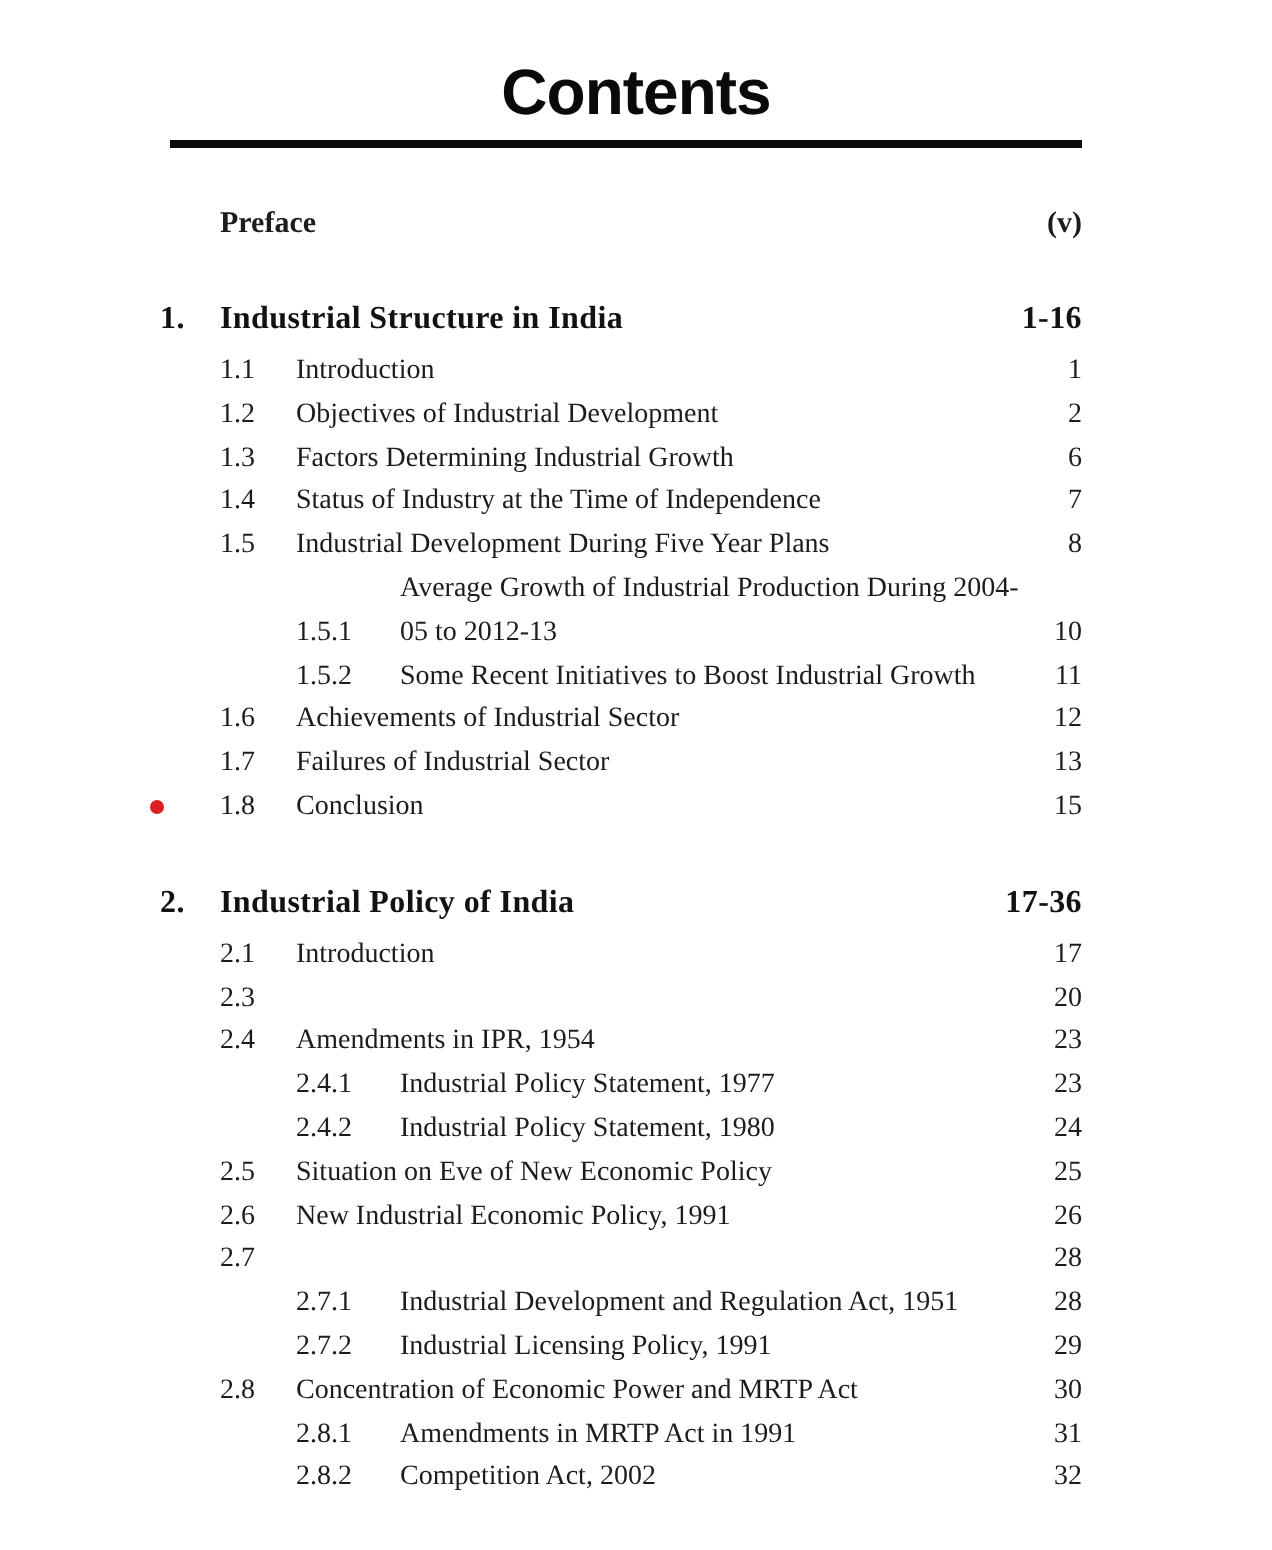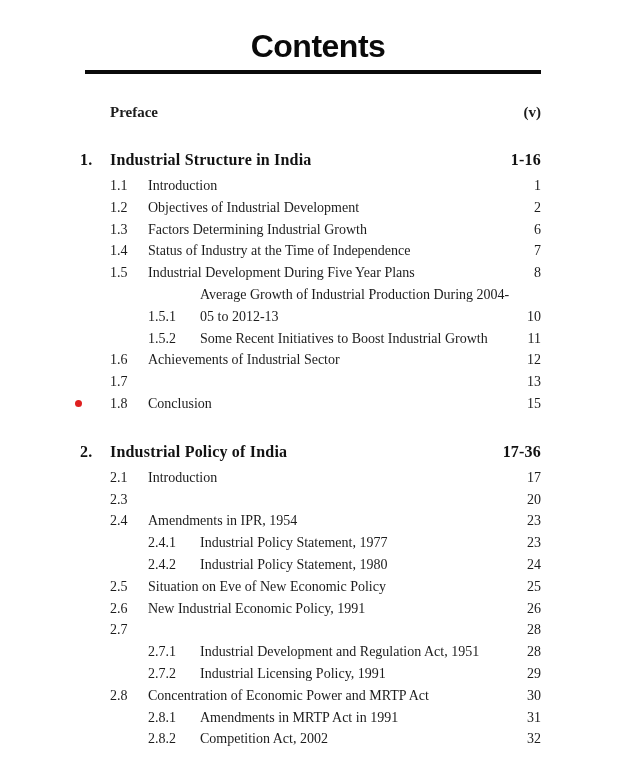--- a/index.html
+++ b/index.html
@@ -128,20 +128,21 @@
     <span class="it-title">Some Recent Initiatives to Boost Industrial Growth</span>
     <span class="page-num">11</span>
   </div>
       <div class="row item-row">
     <span class="it-num">1.6</span>
     <span class="it-title">Achievements of Industrial Sector</span>
     <span class="page-num">12</span>
   </div>
       <div class="row item-row">
     <span class="it-num">1.7</span>
+    <span class="it-title">Failures of Industrial Sector</span>
     <span class="page-num">13</span>
   </div>
       <div class="row item-row">
     <span class="it-num">1.8</span>
     <span class="it-title">Conclusion</span>
     <span class="page-num">15</span>
   <span class="marker-dot" style="background: rgb(223, 31, 31);"></span>
       </div>
       <div class="row chapter-row">
     <span class="ch-num">2.</span>

